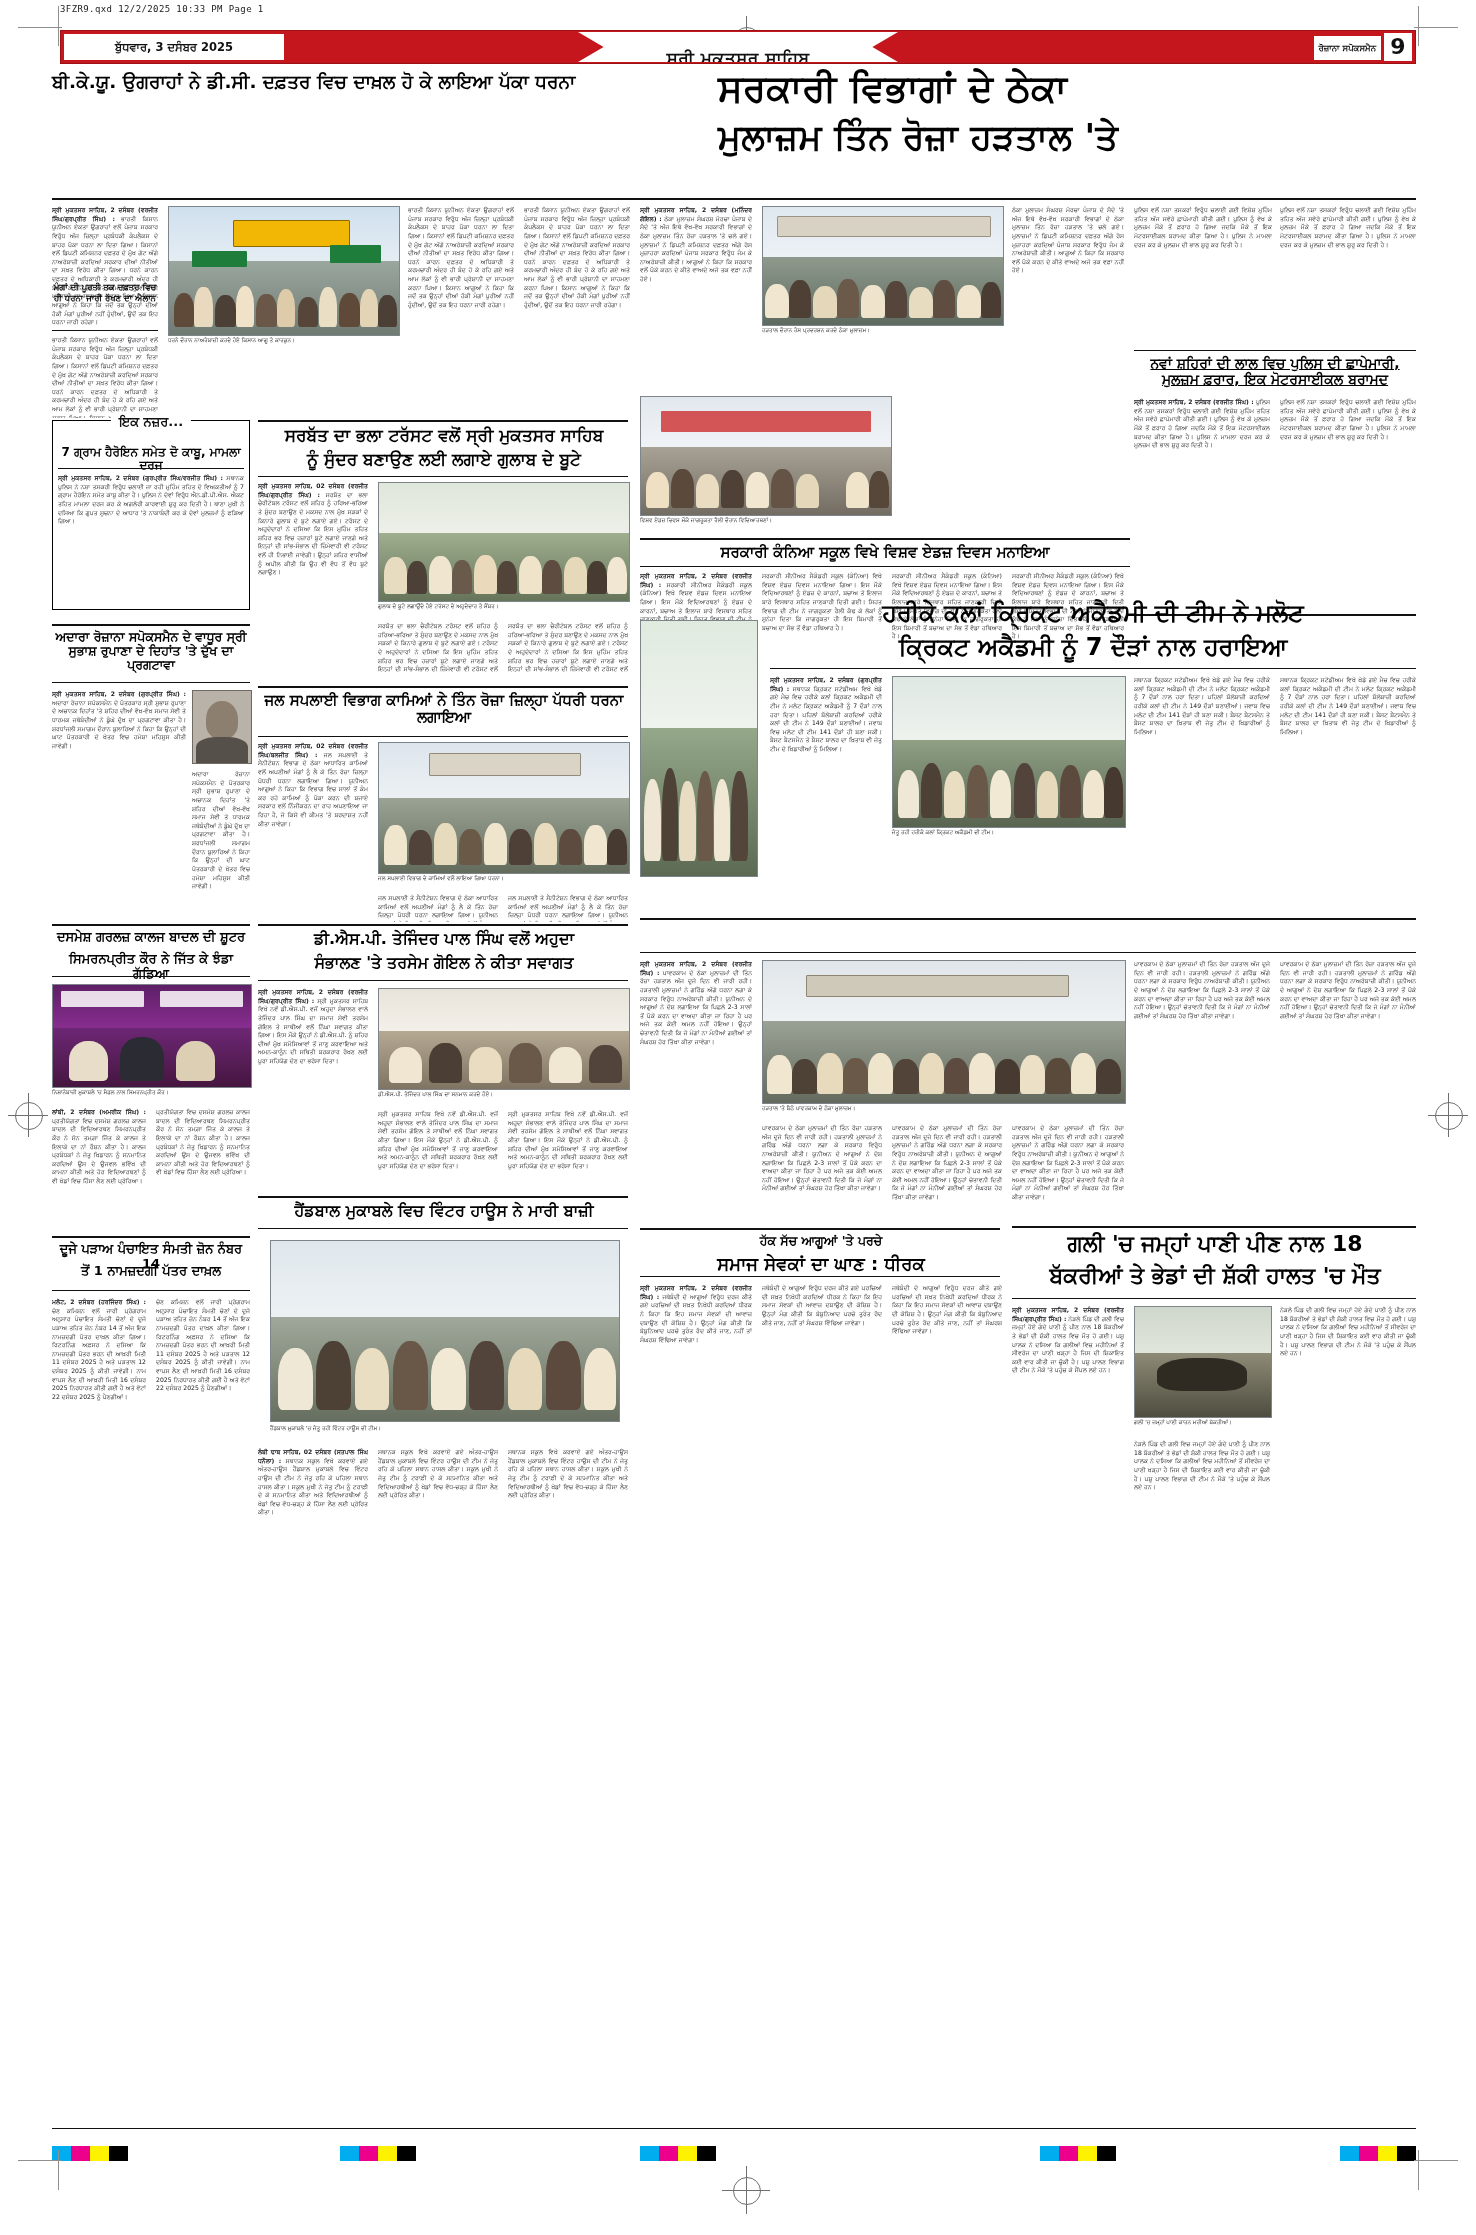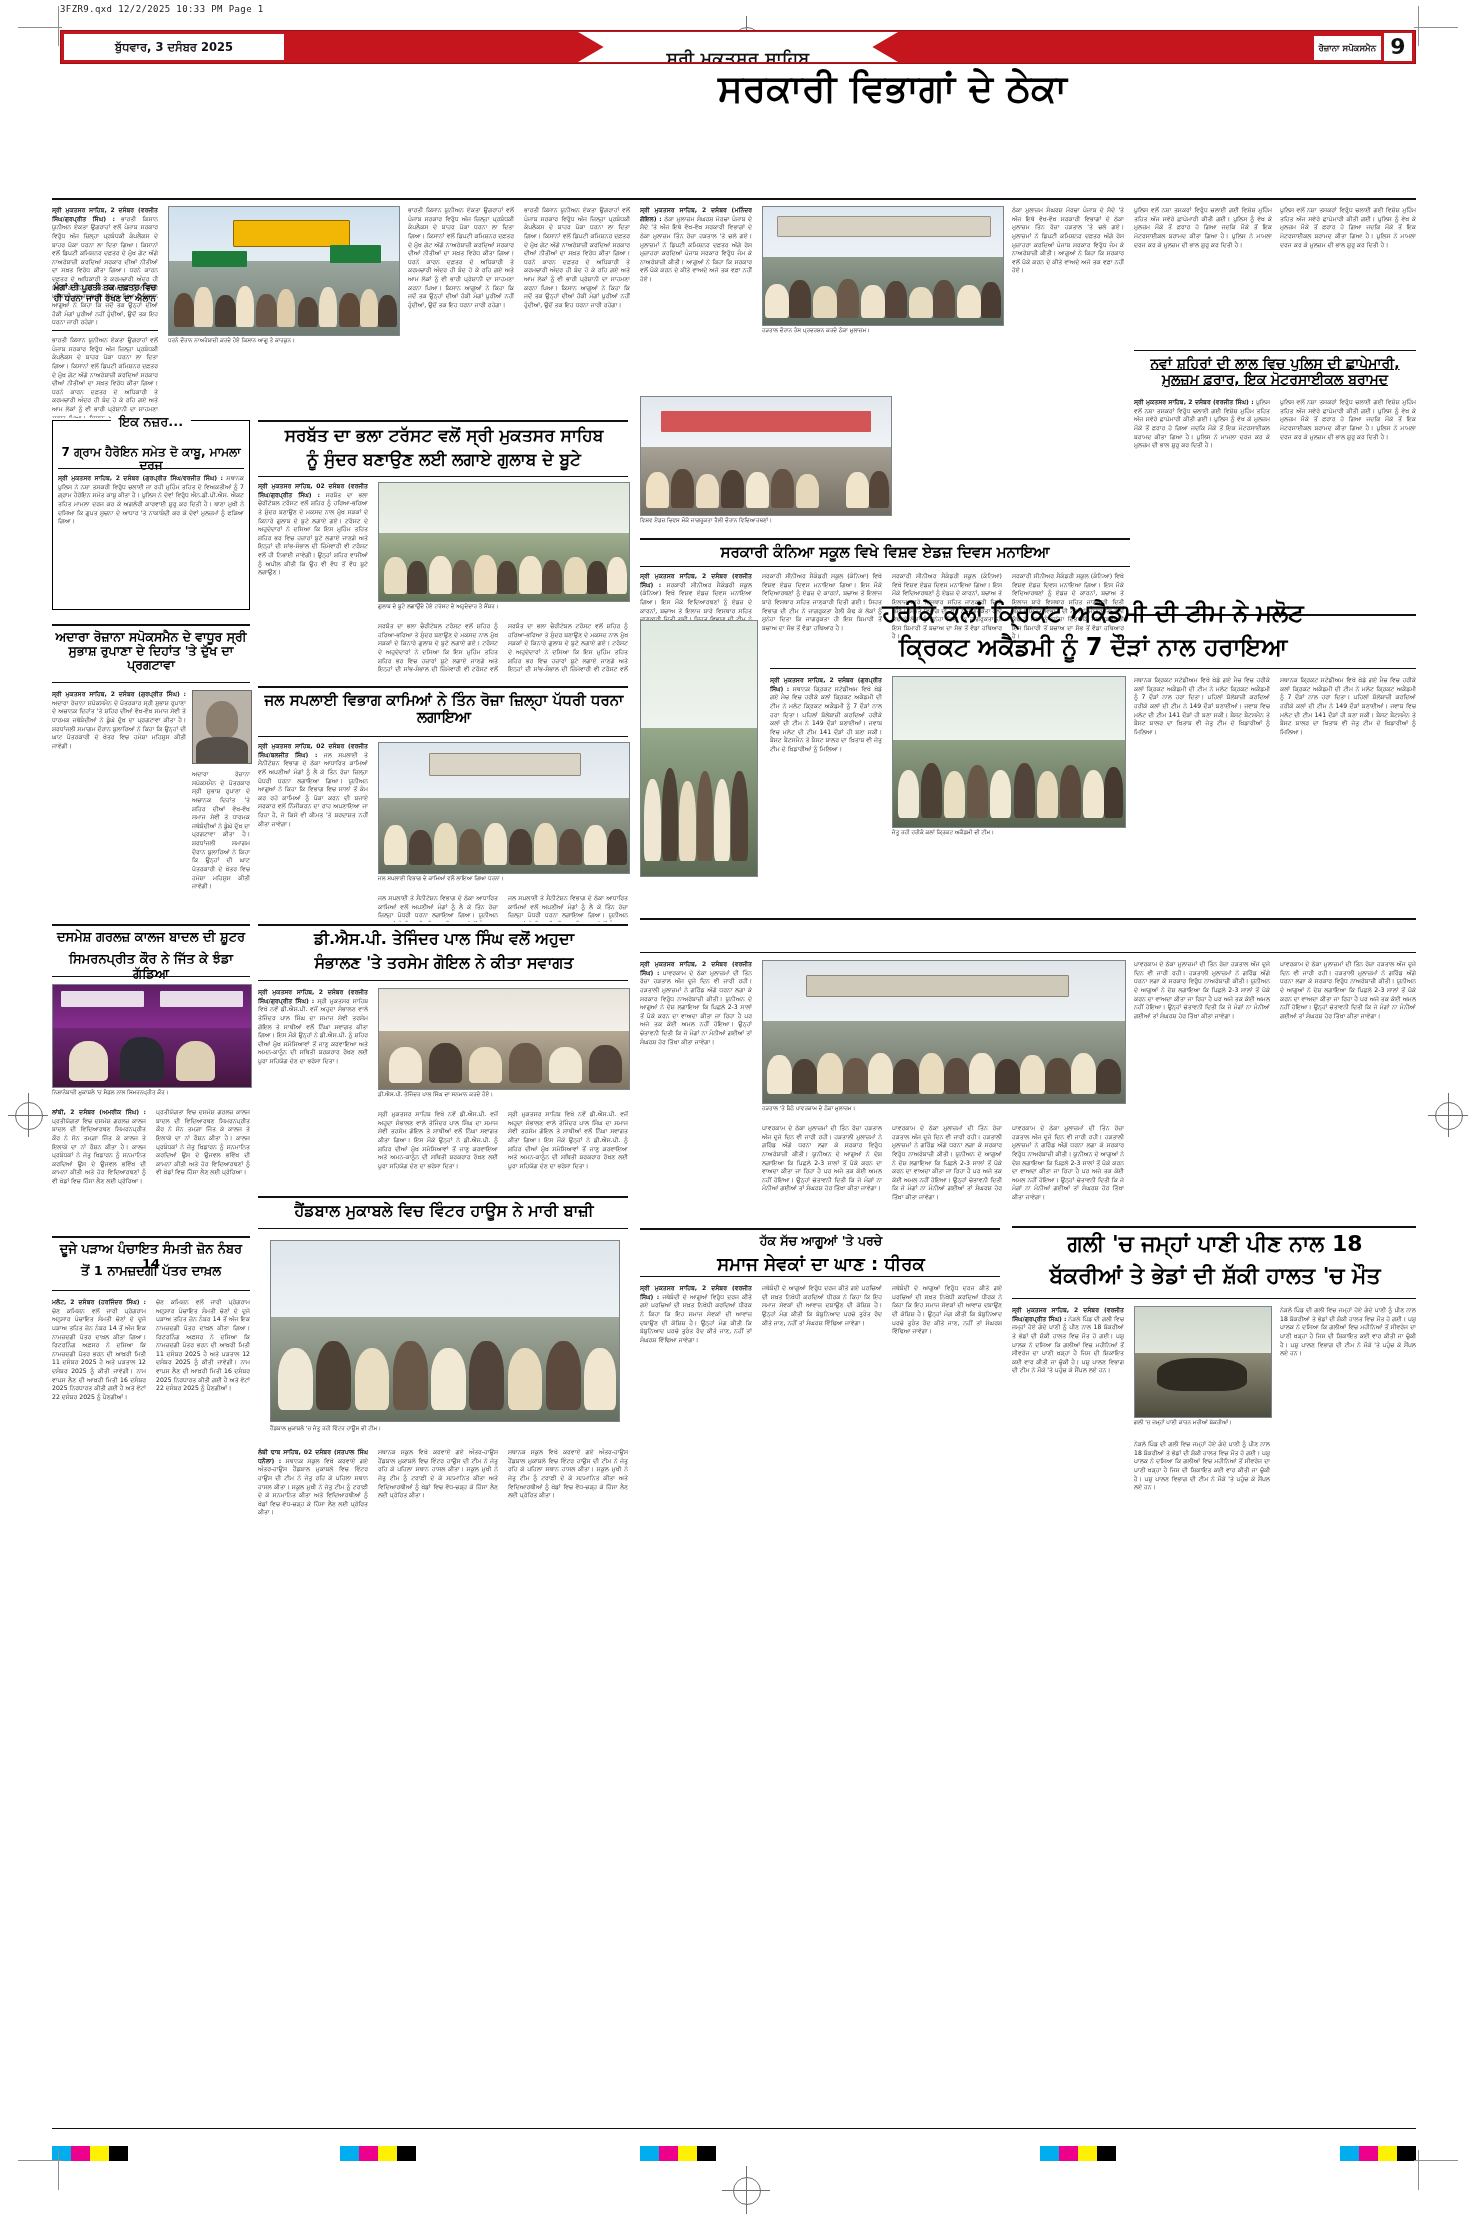--- a/index.html
+++ b/index.html
@@ -140,22 +140,24 @@
 
   <div class="masthead">
     <div class="date-box">ਬੁੱਧਵਾਰ, 3 ਦਸੰਬਰ 2025</div>
     <div class="title-ribbon">
       <span>ਸ੍ਰੀ ਮੁਕਤਸਰ ਸਾਹਿਬ</span>
     </div>
     <div class="brand-box">ਰੋਜ਼ਾਨਾ ਸਪੋਕਸਮੈਨ</div>
     <div class="pageno">9</div>
   </div>
 
+  <div class="abs hl" style="left:52px;top:72px;width:640px;font-size:18.5px;">ਬੀ.ਕੇ.ਯੂ. ਉਗਰਾਹਾਂ ਨੇ ਡੀ.ਸੀ. ਦਫ਼ਤਰ ਵਿਚ ਦਾਖ਼ਲ ਹੋ ਕੇ ਲਾਇਆ ਪੱਕਾ ਧਰਨਾ</div>
 
   <div class="abs hl" style="left:718px;top:68px;width:700px;font-size:37px;letter-spacing:.3px;">ਸਰਕਾਰੀ ਵਿਭਾਗਾਂ ਦੇ ਠੇਕਾ</div>
+  <div class="abs hl" style="left:718px;top:118px;width:710px;font-size:35px;letter-spacing:.3px;">ਮੁਲਾਜ਼ਮ ਤਿੰਨ ਰੋਜ਼ਾ ਹੜਤਾਲ 'ਤੇ</div>
 
 
   <div class="rule thick" style="left:52px;top:198px;width:1364px;"></div>
 
   <div class="abs body-col" style="left:52px;top:206px;width:106px;height:160px;">
     <span class="dateline">ਸ੍ਰੀ ਮੁਕਤਸਰ ਸਾਹਿਬ, 2 ਦਸੰਬਰ (ਵਰਜੀਤ ਸਿੰਘ/ਗੁਰਪ੍ਰੀਤ ਸਿੰਘ) :</span>
     <span>ਭਾਰਤੀ ਕਿਸਾਨ ਯੂਨੀਅਨ ਏਕਤਾ ਉਗਰਾਹਾਂ ਵਲੋਂ ਪੰਜਾਬ ਸਰਕਾਰ ਵਿਰੁੱਧ ਅੱਜ ਜ਼ਿਲ੍ਹਾ ਪ੍ਰਬੰਧਕੀ ਕੰਪਲੈਕਸ ਦੇ ਬਾਹਰ ਪੱਕਾ ਧਰਨਾ ਲਾ ਦਿਤਾ ਗਿਆ। ਕਿਸਾਨਾਂ ਵਲੋਂ ਡਿਪਟੀ ਕਮਿਸ਼ਨਰ ਦਫ਼ਤਰ ਦੇ ਮੁੱਖ ਗੇਟ ਅੱਗੇ ਨਾਅਰੇਬਾਜ਼ੀ ਕਰਦਿਆਂ ਸਰਕਾਰ ਦੀਆਂ ਨੀਤੀਆਂ ਦਾ ਸਖ਼ਤ ਵਿਰੋਧ ਕੀਤਾ ਗਿਆ। ਧਰਨੇ ਕਾਰਨ ਦਫ਼ਤਰ ਦੇ ਅਧਿਕਾਰੀ ਤੇ ਕਰਮਚਾਰੀ ਅੰਦਰ ਹੀ ਬੰਦ ਹੋ ਕੇ ਰਹਿ ਗਏ ਅਤੇ ਆਮ ਲੋਕਾਂ ਨੂੰ ਵੀ ਭਾਰੀ ਪ੍ਰੇਸ਼ਾਨੀ ਦਾ ਸਾਹਮਣਾ ਕਰਨਾ ਪਿਆ। ਕਿਸਾਨ ਆਗੂਆਂ ਨੇ ਕਿਹਾ ਕਿ ਜਦੋਂ ਤਕ ਉਨ੍ਹਾਂ ਦੀਆਂ ਹੱਕੀ ਮੰਗਾਂ ਪੂਰੀਆਂ ਨਹੀਂ ਹੁੰਦੀਆਂ, ਉਦੋਂ ਤਕ ਇਹ ਧਰਨਾ ਜਾਰੀ ਰਹੇਗਾ।</span>
   </div>
 
   <div class="photo" style="left:168px;top:206px;width:230px;height:128px;">

